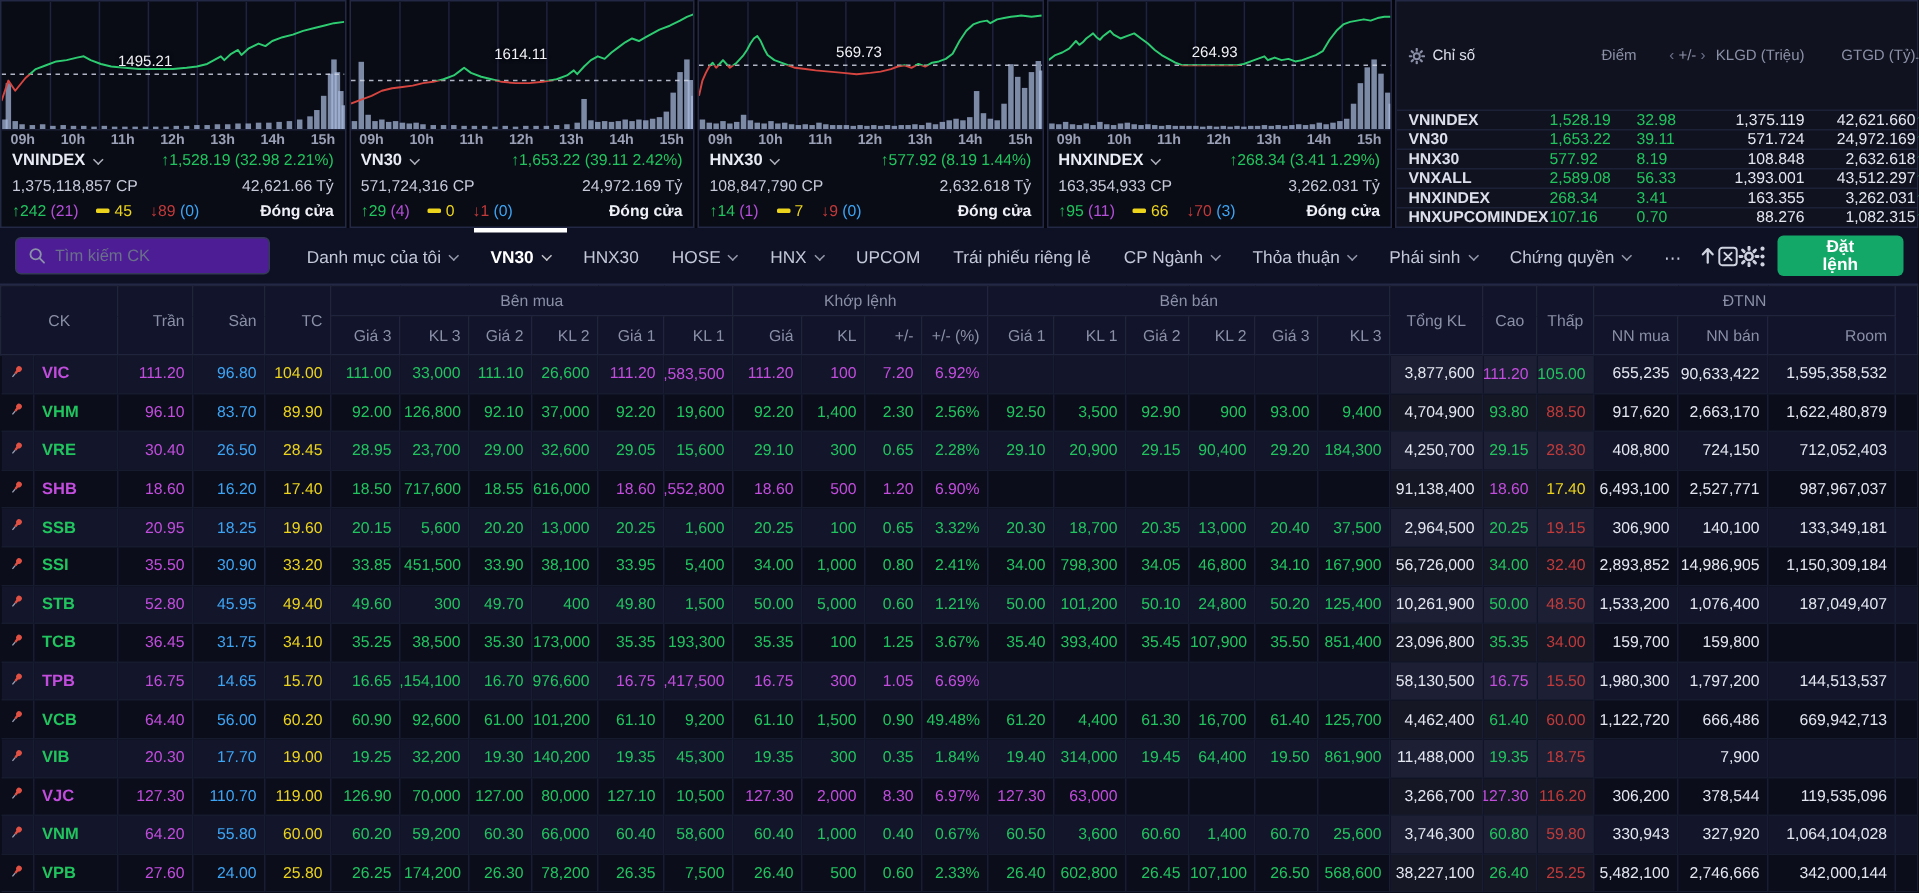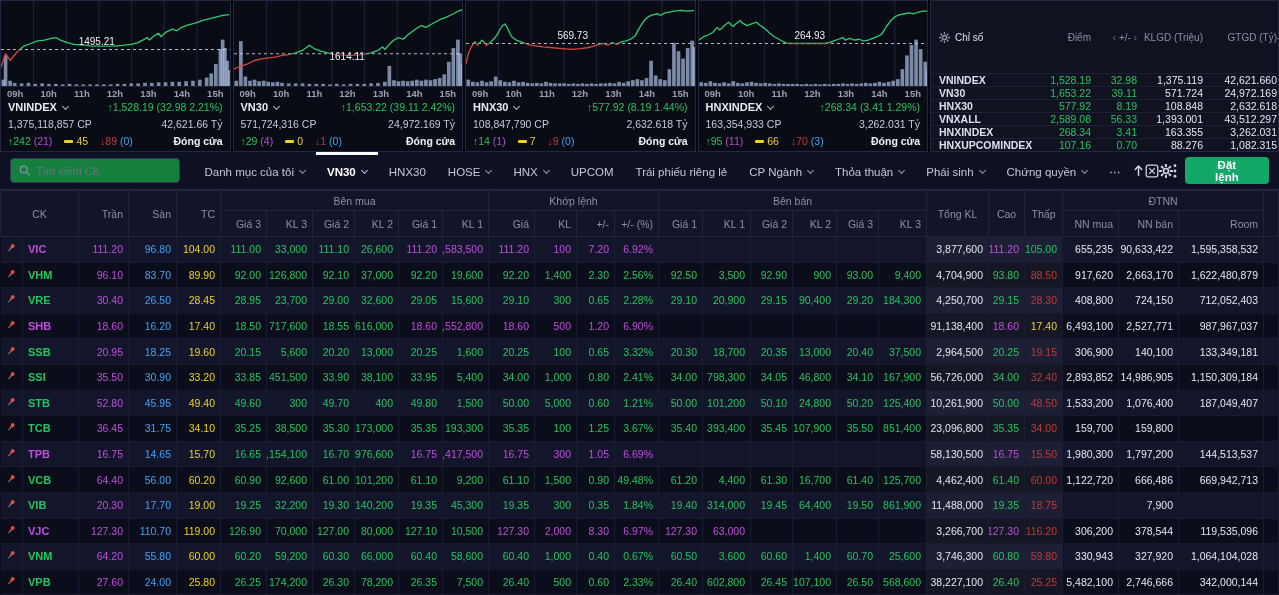--- a/index.html
+++ b/index.html
@@ -26,26 +26,26 @@
   .chev{display:inline-block;width:5px;height:5px;border-right:1.5px solid currentColor;border-bottom:1.5px solid currentColor;
         transform:rotate(45deg);margin-left:6px;margin-top:-3px;opacity:.75}
   
   .ipanel{width:349px;background:#10131f;border:1px solid #232945;font-size:10.5px;display:flex;flex-direction:column}
   .irow{display:grid;grid-template-columns:94px 58px 46px 66px 74px 1fr;align-items:center;
         padding:0 8px;flex:1;border-bottom:1px solid #1d2138}
   .irow:last-child{border-bottom:0}
   .ihead{color:#8b90a8;font-size:10px}
   .ihead .hr{text-align:right}
   .ir-name{color:#dde0ec;font-weight:bold;overflow:hidden;white-space:nowrap;display:flex;align-items:center;gap:5px}
-  .ir-num{text-align:right;color:#21c55e}
+  .ir-num{color:#21c55e}
   .ir-wh{color:#e4e7f0;text-align:right}
   .ir-tang{display:flex;justify-content:flex-end;gap:10px;white-space:nowrap}
   
   .toolbar{height:38px;display:flex;align-items:stretch;background:#0e1124;border-bottom:1px solid #232945;padding:0 10px}
-  .search{display:flex;align-items:center;gap:6px;width:184px;height:25px;background:#15803d;border:1px solid #343a57;
+  .search{display:flex;align-items:center;gap:6px;width:184px;height:25px;background:#4c1d95;border:1px solid #343a57;
           border-radius:4px;padding:0 8px;margin:auto 14px auto 0}
   .search input{background:transparent;border:0;outline:0;color:#cfd3e2;font-size:11px;width:100%}
   .search input::placeholder{color:#6a7089}
   .tabs{display:flex;align-items:stretch}
   .tab{display:flex;align-items:center;padding:0 11px;font-size:11.5px;color:#c3c8d8;
        border-top:3px solid transparent;cursor:pointer;white-space:nowrap}
   .tab.active{color:#fff;font-weight:bold;border-top-color:#fff}
   .actions{display:flex;align-items:center;margin-left:auto}
   .icon-btn{color:#cfd3e0;display:flex;align-items:center;cursor:pointer}
   .order-btn{background:#13a768;color:#fff;font-weight:bold;font-size:11.5px;border:0;border-radius:4px;
@@ -221,21 +221,21 @@
               <clipPath id="cu1" clipPathUnits="userSpaceOnUse">
                 <rect x="0" y="0" width="100" height="62"></rect>
               </clipPath>
               <clipPath id="cd1" clipPathUnits="userSpaceOnUse">
                 <rect x="0" y="62" width="100" height="38"></rect>
               </clipPath>
             </defs>
             <polyline points="0,80 3,77 6,74 9,70 12,68 15,67 18,66 21,64 24,63 27,61 30,58 32,54 33,52 35,56 38,59 41,61 44,63 48,64 52,64 56,63 60,61 63,58 65,54 66,57 68,51 70,46 72,43 74,45 76,40 78,36 80,32 82,29 84,31 86,28 88,25 90,22 93,19 96,15 98,12 100,10" fill="none" stroke="#d6453f" stroke-width="1.3" vector-effect="non-scaling-stroke" stroke-linejoin="round" clip-path="url(#cd1)"></polyline>
             <polyline points="0,80 3,77 6,74 9,70 12,68 15,67 18,66 21,64 24,63 27,61 30,58 32,54 33,52 35,56 38,59 41,61 44,63 48,64 52,64 56,63 60,61 63,58 65,54 66,57 68,51 70,46 72,43 74,45 76,40 78,36 80,32 82,29 84,31 86,28 88,25 90,22 93,19 96,15 98,12 100,10" fill="none" stroke="#2ecc71" stroke-width="1.3" vector-effect="non-scaling-stroke" stroke-linejoin="round" clip-path="url(#cu1)"></polyline>
           </svg>
-          <div class="ref-label" style="left: 42%; top: 50px;">1614.11</div>
+          <div class="ref-label" style="left: 42%; top: 30px;">1614.11</div>
         </div>
         <div class="axis">
           <span>09h</span>
           <span>10h</span>
           <span>11h</span>
           <span>12h</span>
           <span>13h</span>
           <span>14h</span>
           <span>15h</span>
         </div>

